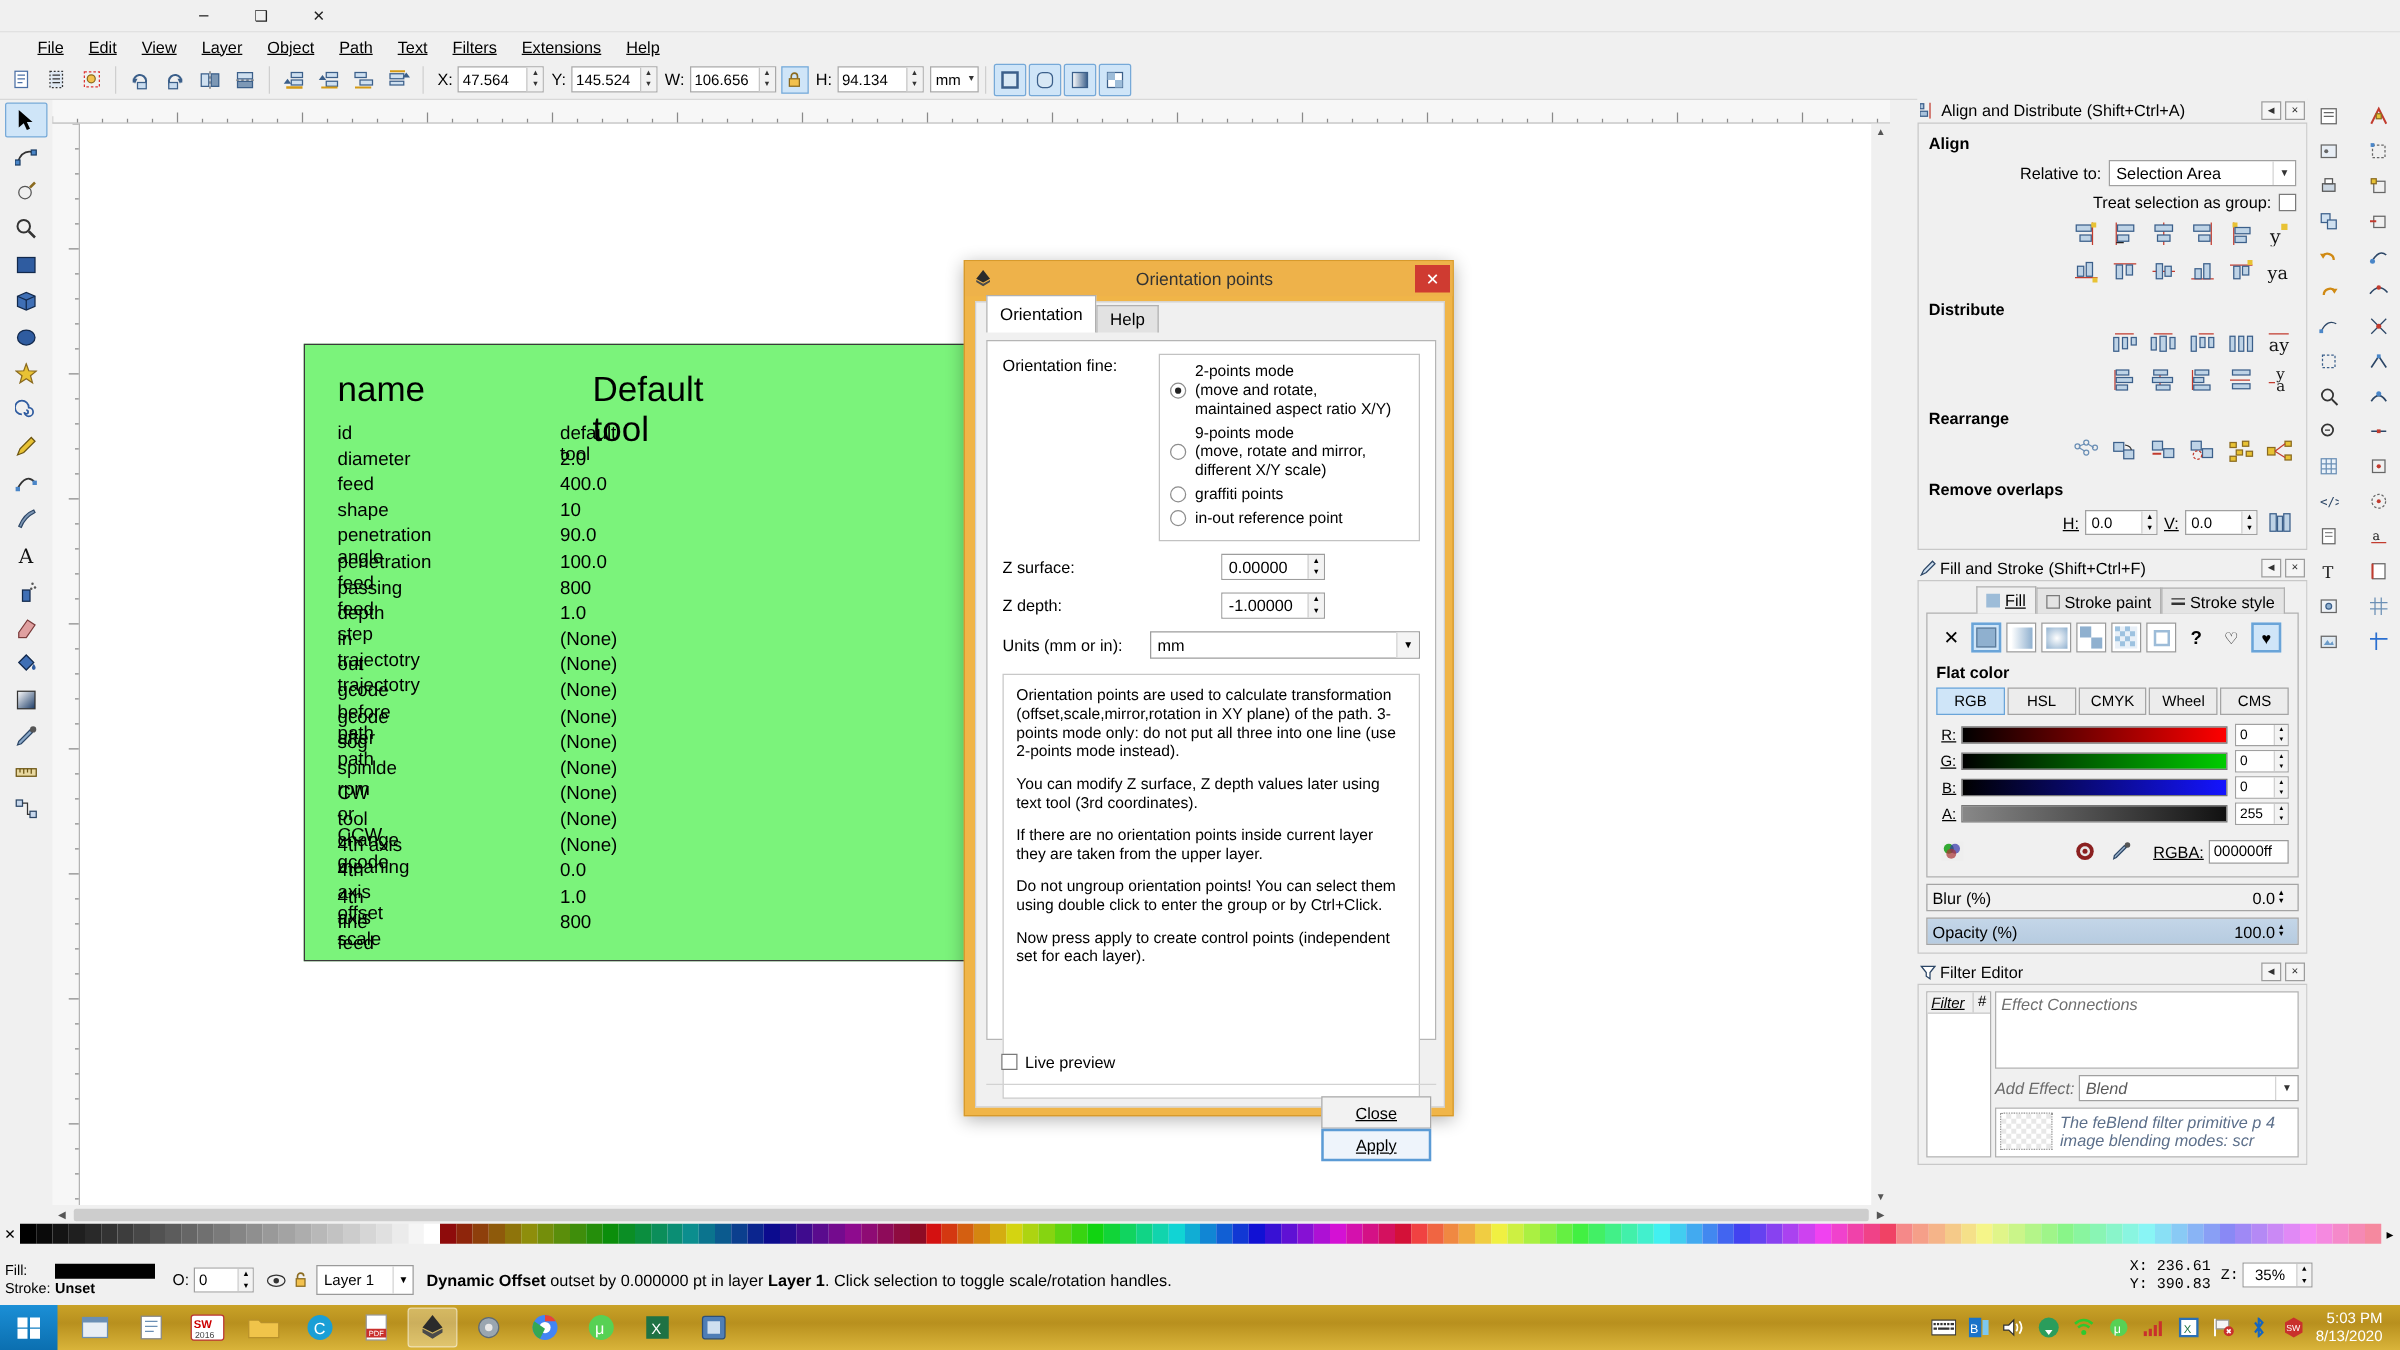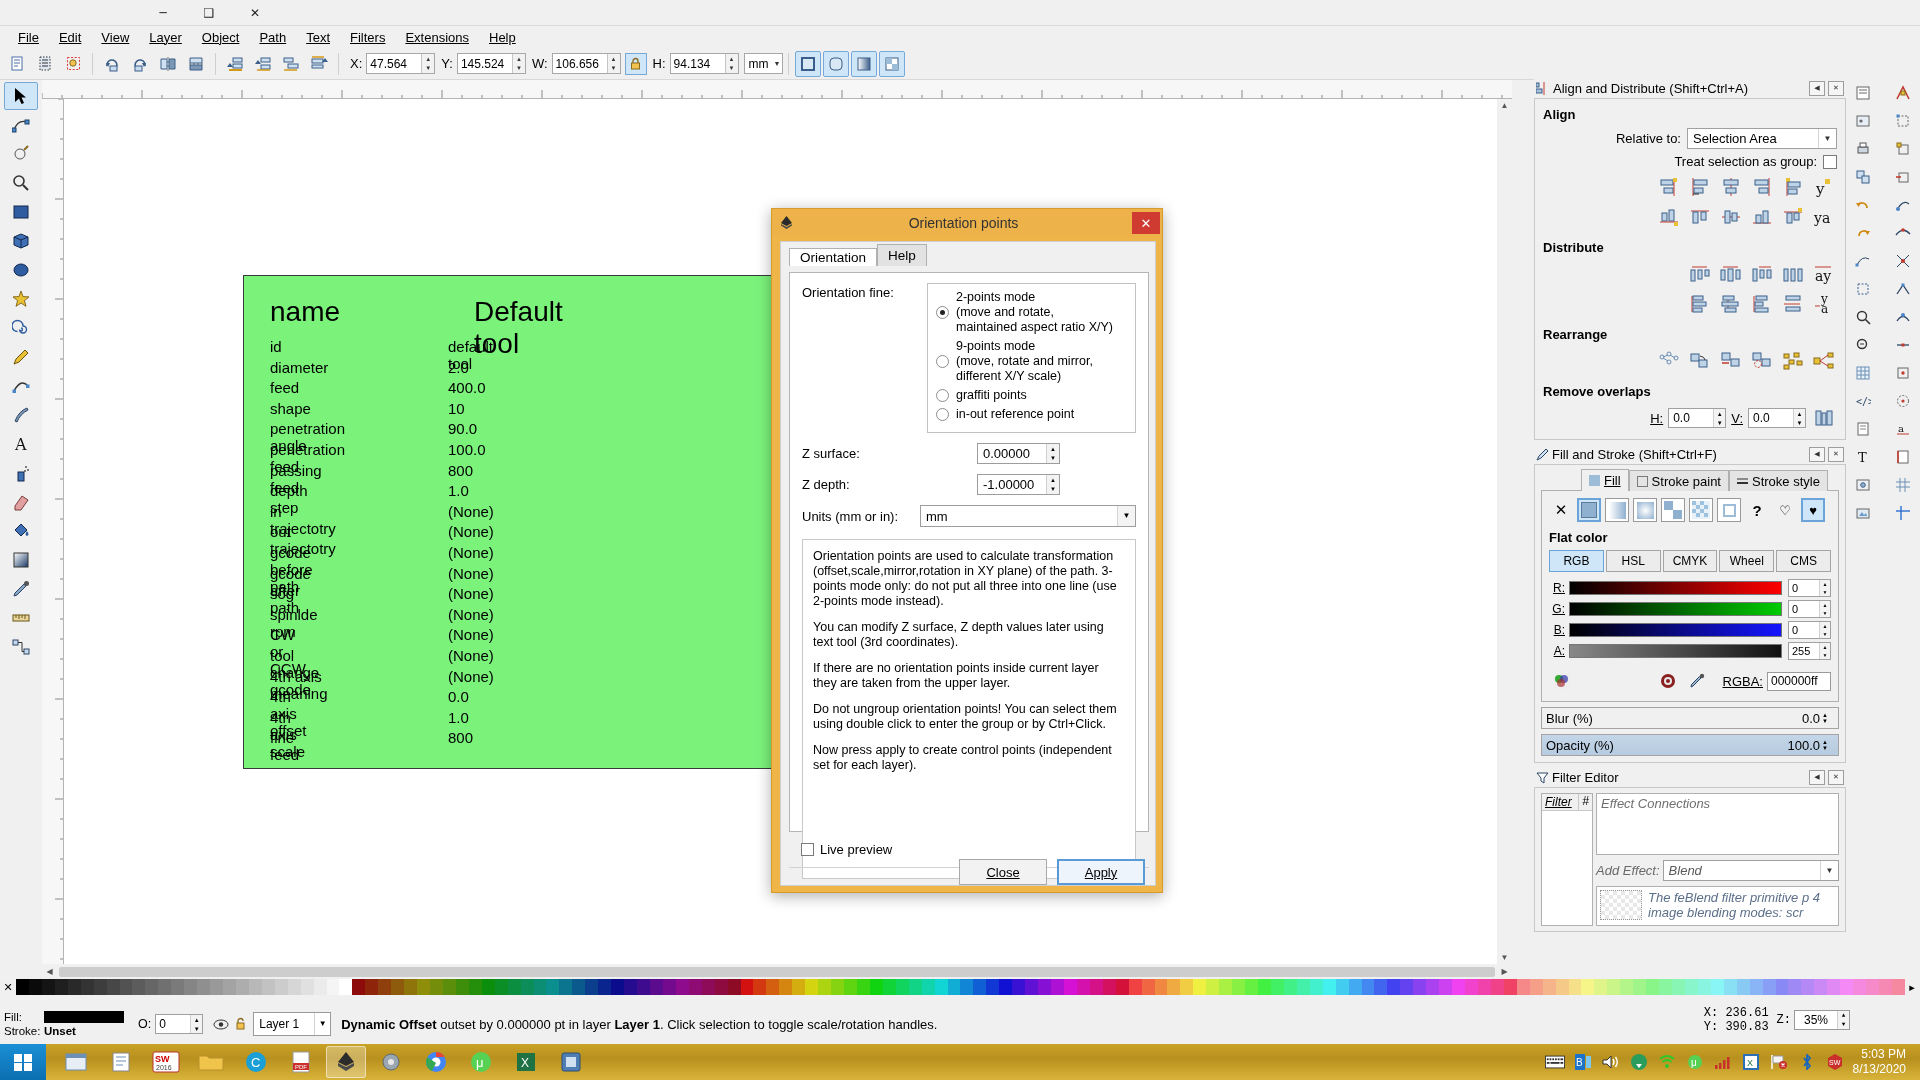--- a/index.html
+++ b/index.html
@@ -26,21 +26,21 @@
   .tb-btns { display: flex; height: 26px; }
   .tb-btn {
     width: 46px; height: 26px; display: flex; align-items: center; justify-content: center;
     font-size: 13px; color: #222;
   }
   .tb-glyph { font-family: "DejaVu Sans", sans-serif; font-size: 12px; line-height: 1; }
 
   
   .menubar {
     position: absolute; top: 26px; left: 0; width: 1920px; height: 22px;
-    background: #f0f0f0; display: flex; align-items: center; padding-left: 8px;
+    background: #f0f0f0; display: flex; align-items: center; padding-left: 20px;
   }
   .menu-item {
     padding: 2px 10px; font-size: 13px; color: #000; cursor: default;
   }
   .menu-item u { text-decoration: underline; }
 
   
   .cmdbar {
     position: absolute; top: 48px; left: 0; width: 1920px; height: 32px;
     background: #f0f0f0; display: flex; align-items: center; padding-left: 3px;
@@ -331,21 +331,21 @@
   .dlg-body {
     position: absolute; left: 8px; top: 32px; width: 376px; height: 645px;
     background: #f0f0f0; border: 1px solid #cfcfcf;
   }
   .dlg-tabs { display: flex; align-items: flex-end; height: 24px; padding-left: 8px; padding-top: 6px; }
   .dlg-tab {
     height: 22px; padding: 0 10px; font-size: 13.5px;
     border: 1px solid #b0b0b0; border-bottom: none; background: #e2e2e2;
     display: flex; align-items: center;
   }
-  .dlg-tab.sel { background: #fff; height: 18px; position: relative; z-index: 3; }
+  .dlg-tab.sel { background: #fff; height: 30px; position: relative; z-index: 3; }
   .dlg-pane {
     position: absolute; left: 8px; top: 30px; width: 360px; height: 560px;
     background: #fff; border: 1px solid #b5b5b5; padding: 10px 12px;
   }
   .otype-row { display: flex; }
   .otype-label { font-size: 13px; width: 125px; padding-top: 2px; }
   .otype-group {
     flex: 1; border: 1px solid #c2c2c2; background: #fff; padding: 6px 8px;
   }
   .radio-line { display: flex; align-items: center; margin-bottom: 4px; }
@@ -374,21 +374,21 @@
     margin-top: 12px; border: 1px solid #c8c8c8; background: #fff;
     padding: 9px 10px; font-size: 12.5px; line-height: 15px; height: 340px; overflow: hidden;
   }
   .help-box p { margin: 0 0 11px 0; }
   .live-row {
     position: absolute; left: 20px; top: 600px; display: flex; align-items: center; font-size: 13px;
   }
   .live-chk { width: 13px; height: 13px; border: 1px solid #7a7a7a; background: #fff; margin-right: 6px; }
   .dlg-sep { position: absolute; left: 8px; top: 625px; width: 360px; height: 1px; background: #d2d2d2; }
   .dlg-actions {
-    position: absolute; right: 10px; top: 617px; display: flex; gap: 10px;
+    position: absolute; right: 10px; top: 635px; display: flex;  flex-direction: column;
   }
   .dlg-btn {
     min-width: 88px; height: 26px; border: 1px solid #a9a9a9; background: #f2f2f2;
     display: flex; align-items: center; justify-content: center; font-size: 13px;
   }
   .dlg-btn.default { border: 2px solid #5b9bd5; background: #eef4fb; }
   .dlg-btn u { text-decoration: underline; }
 
   svg { display: block; }
 </style>

